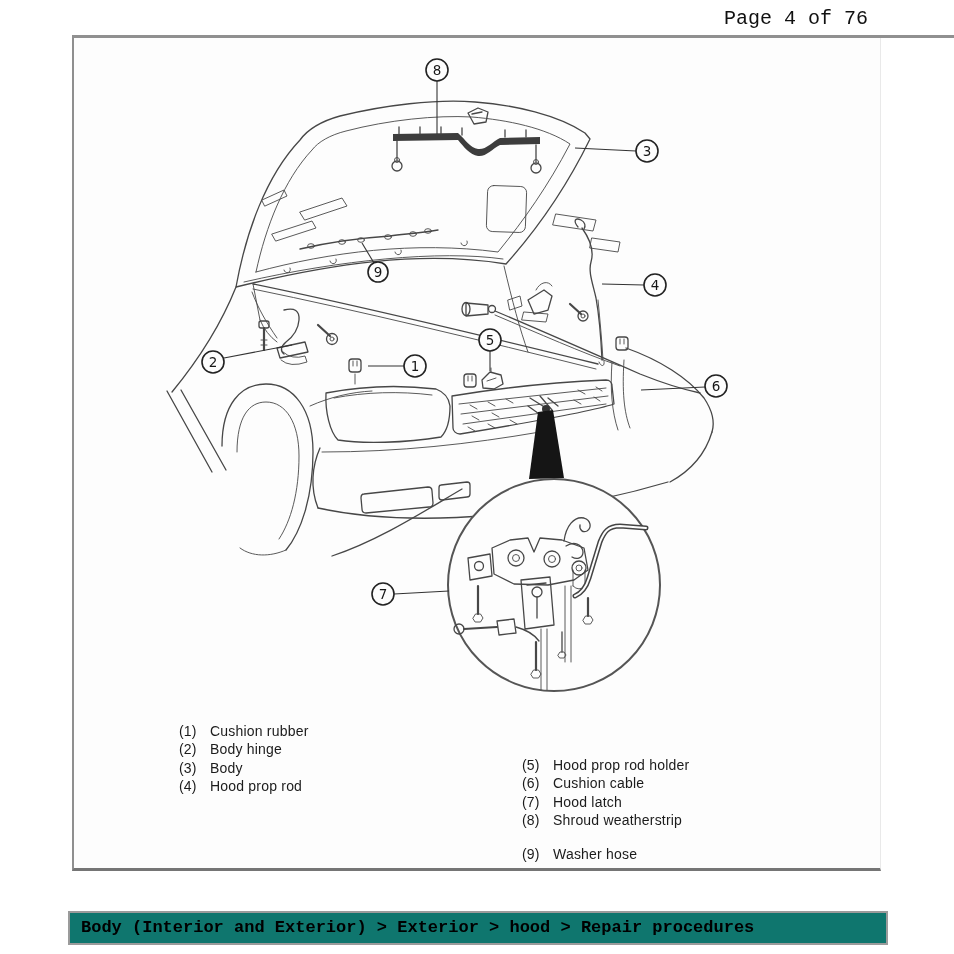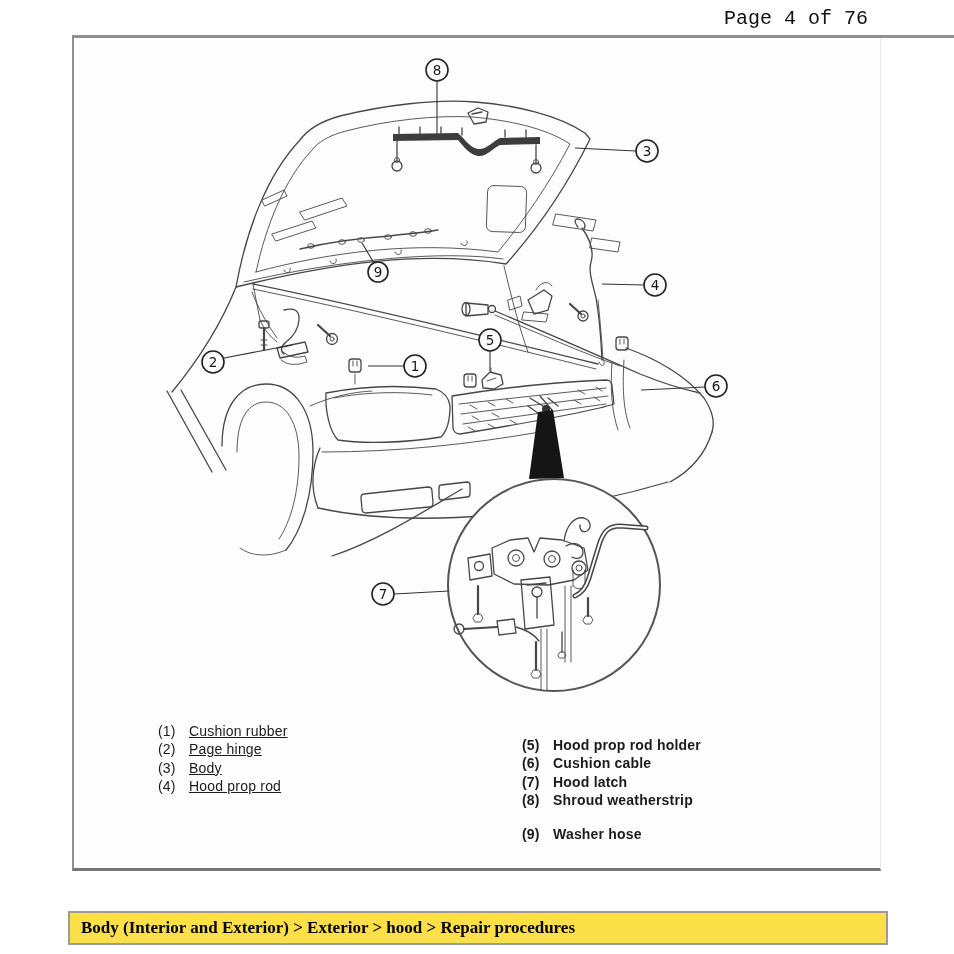--- a/index.html
+++ b/index.html
@@ -30,26 +30,26 @@
     font-family:"DejaVu Sans",sans-serif;font-size:13.5px;fill:#161616;
     text-anchor:middle;
   }
   .leader{stroke:#333;stroke-width:1.1;fill:none;}
   .legend-col{
     position:absolute;font-size:14px;color:#1b1b1b;letter-spacing:.2px;
   }
   .legend-col .row{height:18.3px;line-height:18.3px;white-space:nowrap;}
   .legend-col .num{display:inline-block;width:31px;}
   .legend-col .row.gap{margin-top:16px;}
-  .legend-left{left:84px;top:684px;text-decoration:underline;}
-  .legend-right{left:448px;top:698px;font-weight:bold;}
+  .legend-left{left:105px;top:684px;}
+  .legend-right{left:448px;top:718px;}
   .breadcrumb-bar{
     position:absolute;left:68px;top:911px;width:805px;height:30px;
-    background:#fde047;border:2px solid #9b9b9b;
-    font-family:Liberation Serif, serif;font-weight:bold;font-size:17px;color:#000;
+    background:#0f766e;border:2px solid #9b9b9b;
+    font-family:Liberation Mono, monospace;font-weight:bold;font-size:17px;color:#000;
     line-height:30px;padding-left:11px;white-space:nowrap;
   }
 </style>
 </head>
 <body>
 
 <div class="page-header">Page 4 of 76</div>
 <div class="top-rule"></div>
 
 <div class="diagram-box">
@@ -310,21 +310,21 @@
 
     <line class="leader" x1="374" y1="263" x2="362" y2="243"></line>
     <g class="callout">
       <circle cx="378" cy="272" r="10"></circle>
         <text x="378" y="276.5">9</text>
     </g>
   </svg>
 
   <div class="legend-col legend-left">
     <div class="row"><span class="num">(1)</span><span>Cushion rubber</span></div>
-    <div class="row"><span class="num">(2)</span><span>Page hinge</span></div>
+    <div class="row"><span class="num">(2)</span><span>Body hinge</span></div>
     <div class="row"><span class="num">(3)</span><span>Body</span></div>
     <div class="row"><span class="num">(4)</span><span>Hood prop rod</span></div>
   </div>
   <div class="legend-col legend-right">
     <div class="row"><span class="num">(5)</span><span>Hood prop rod holder</span></div>
     <div class="row"><span class="num">(6)</span><span>Cushion cable</span></div>
     <div class="row"><span class="num">(7)</span><span>Hood latch</span></div>
     <div class="row"><span class="num">(8)</span><span>Shroud weatherstrip</span></div>
     <div class="row gap"><span class="num">(9)</span><span>Washer hose</span></div>
   </div>

